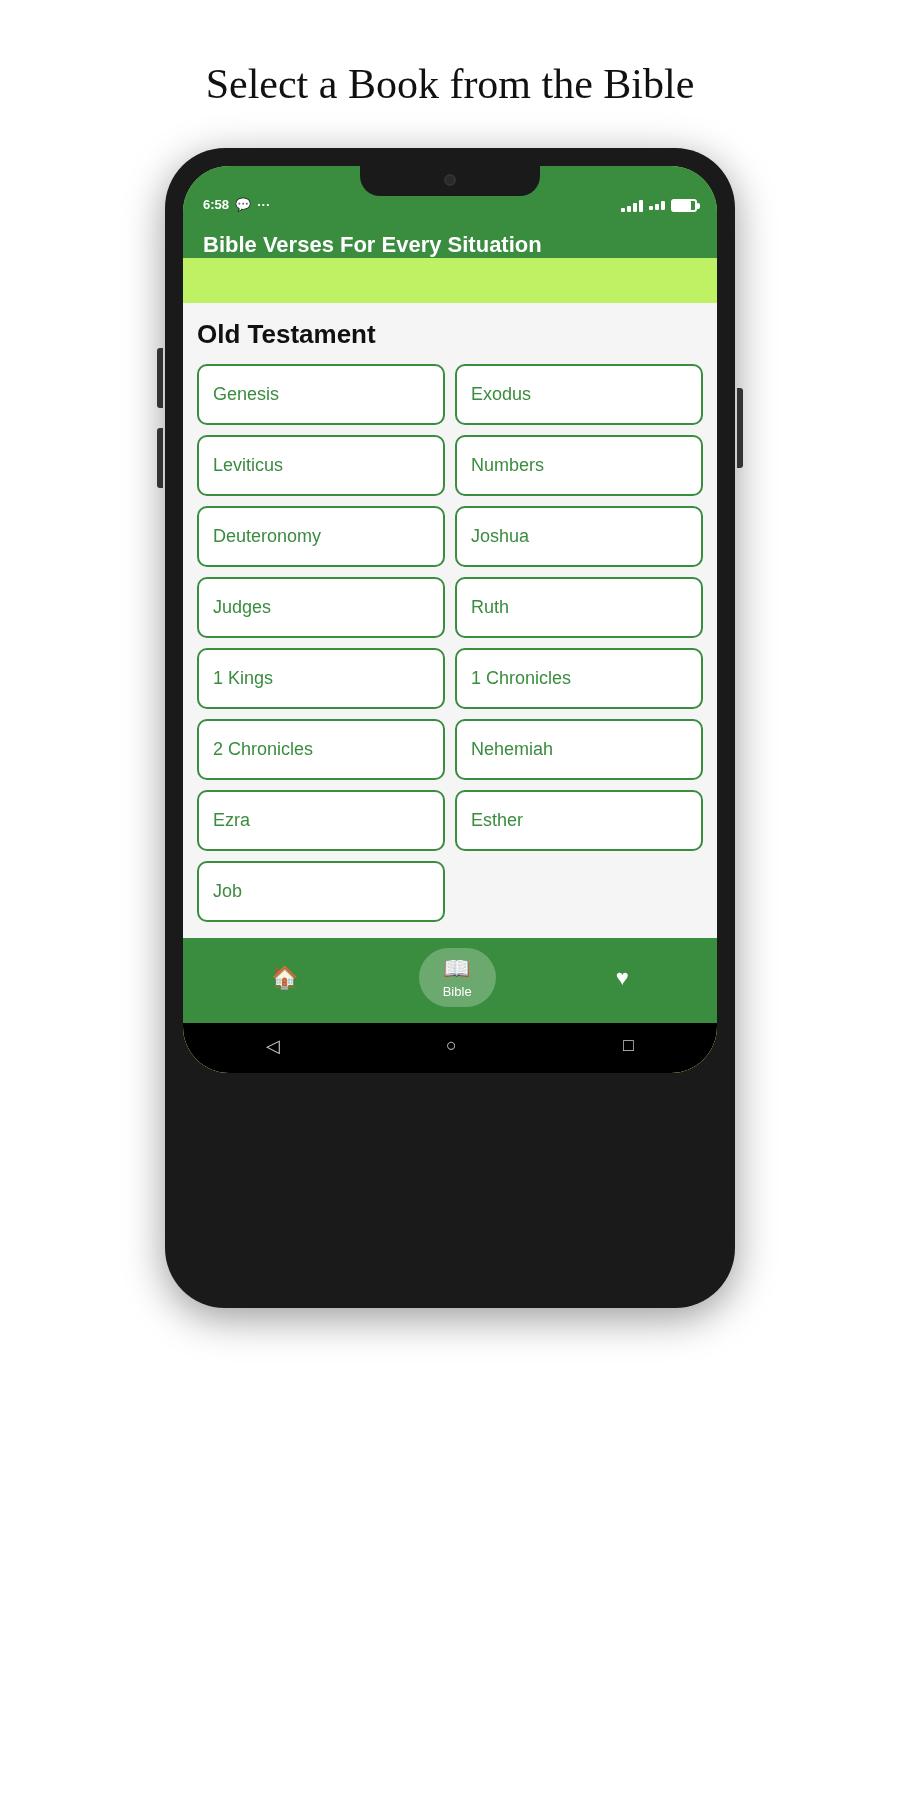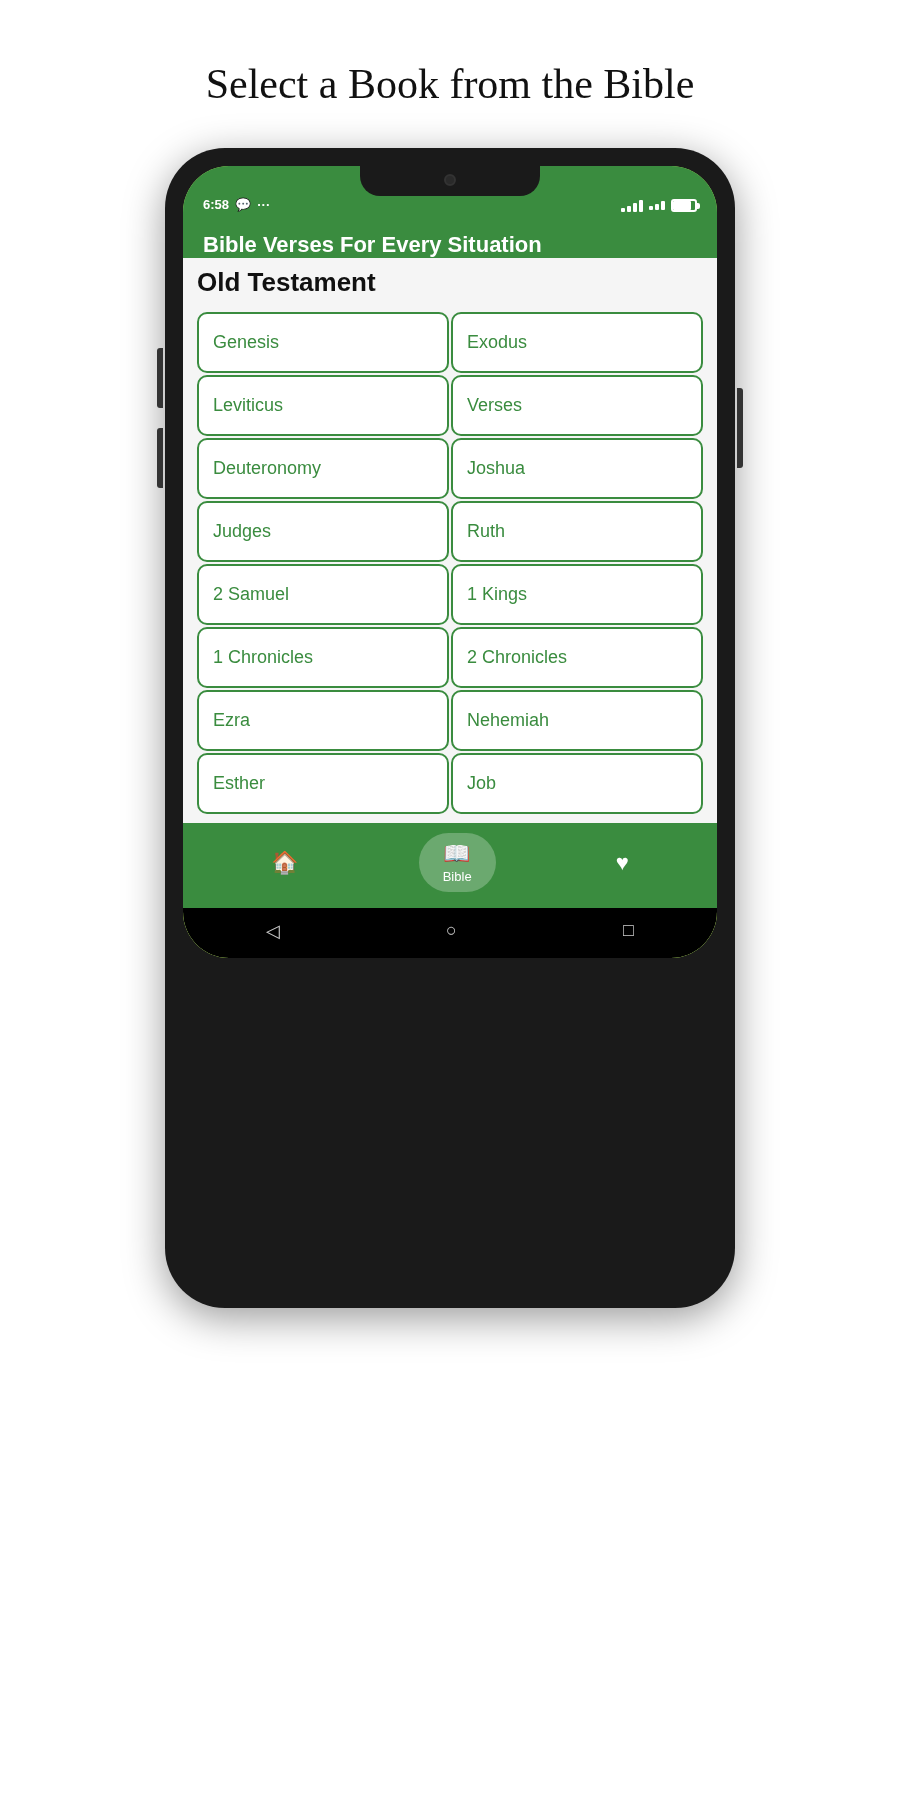--- a/index.html
+++ b/index.html
@@ -146,35 +146,36 @@
       font-size: 22px;
       font-weight: bold;
       font-family: sans-serif;
     }
 
     
     .content-area {
       flex: 1;
       overflow: hidden;
       background: #f5f5f5;
-      padding: 9px 14px;
+      padding: 16px 14px;
+      margin-top: 45px;
     }
 
     .section-title {
       font-size: 26px;
       font-weight: 900;
       color: #111;
       margin-bottom: 14px;
       font-family: sans-serif;
     }
 
     .books-grid {
       display: grid;
       grid-template-columns: 1fr 1fr;
-      gap: 2px;
+      gap: 10px;
     }
 
     .book-btn {
       background: white;
       border: 2px solid #3a8c3f;
       border-radius: 10px;
       padding: 18px 14px;
       text-align: left;
       cursor: pointer;
       font-size: 18px;
@@ -305,31 +306,30 @@
       <div class="app-header-title">Bible Verses For Every Situation</div>
     </div>
 
     <div class="content-area">
       <div class="section-title">Old Testament</div>
       <div class="books-grid" id="books-grid">
 
       <button class="book-btn">Genesis</button>
           <button class="book-btn">Exodus</button>
           <button class="book-btn">Leviticus</button>
-          <button class="book-btn">Verses</button>
+          <button class="book-btn">Numbers</button>
           <button class="book-btn">Deuteronomy</button>
           <button class="book-btn">Joshua</button>
           <button class="book-btn">Judges</button>
           <button class="book-btn">Ruth</button>
-          <button class="book-btn">2 Samuel</button>
           <button class="book-btn">1 Kings</button>
           <button class="book-btn">1 Chronicles</button>
           <button class="book-btn">2 Chronicles</button>
+          <button class="book-btn">Nehemiah</button>
           <button class="book-btn">Ezra</button>
-          <button class="book-btn">Nehemiah</button>
           <button class="book-btn">Esther</button>
           <button class="book-btn">Job</button>
         </div>
     </div>
 
     <div class="bottom-nav">
       <div class="nav-item">
         <span class="nav-icon">🏠</span>
       </div>
       <div class="nav-item active">

